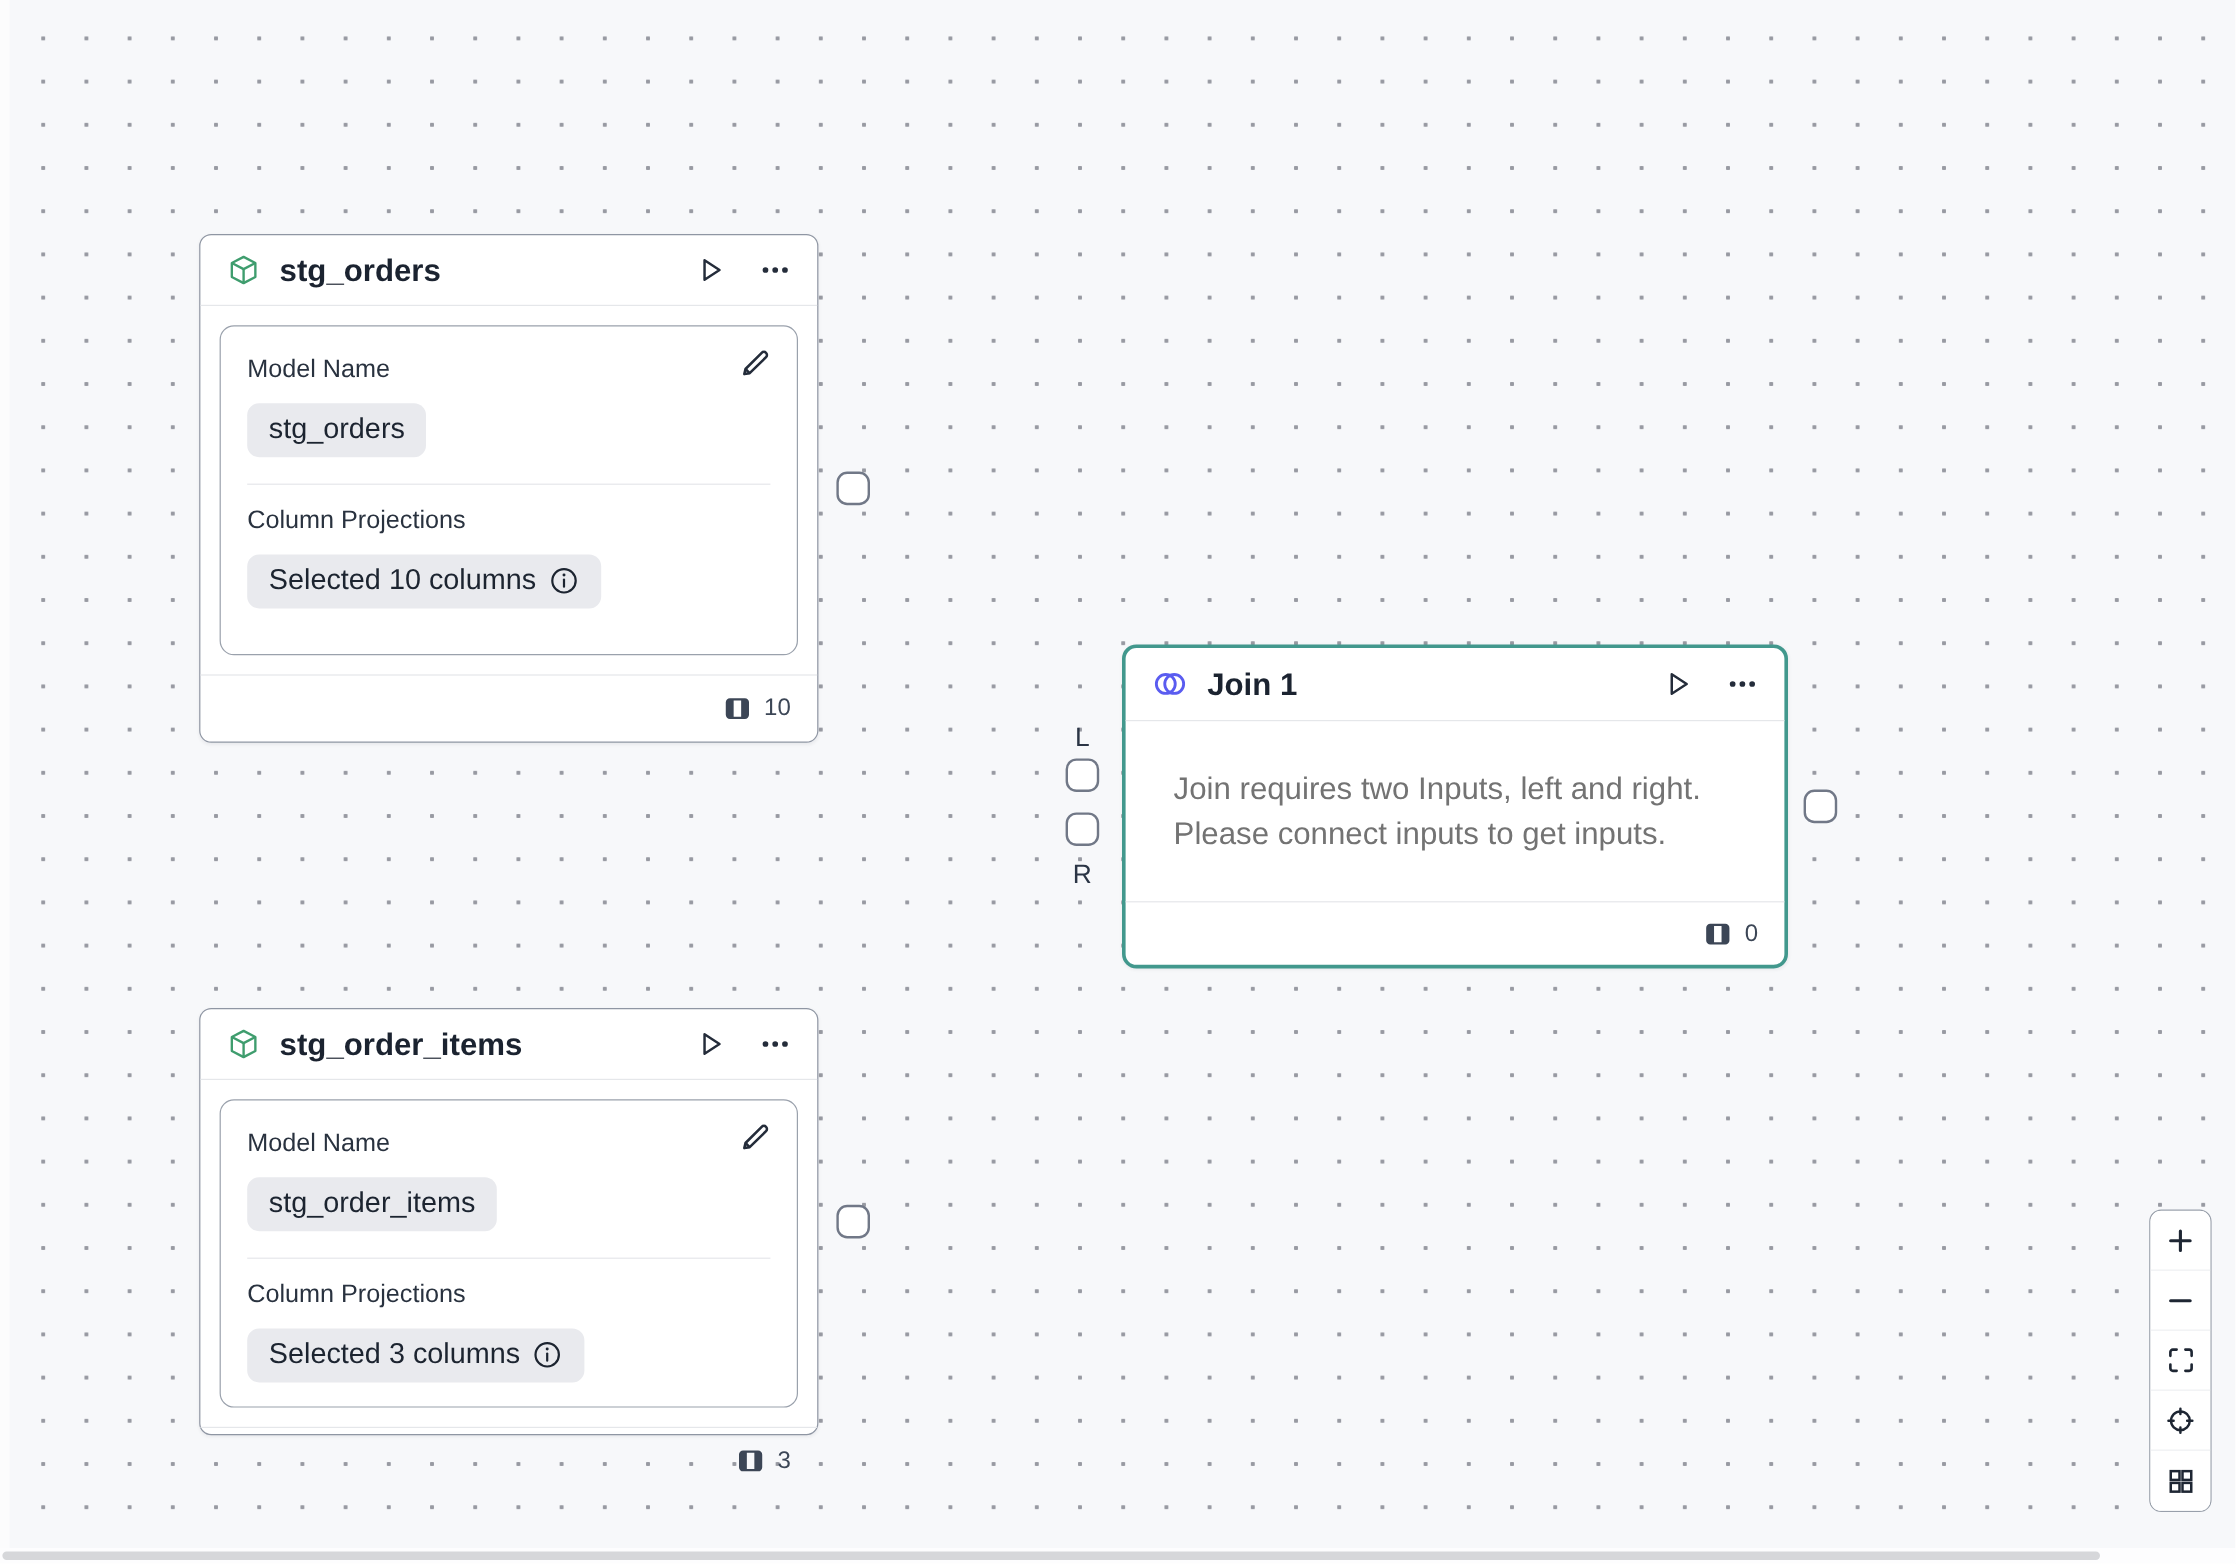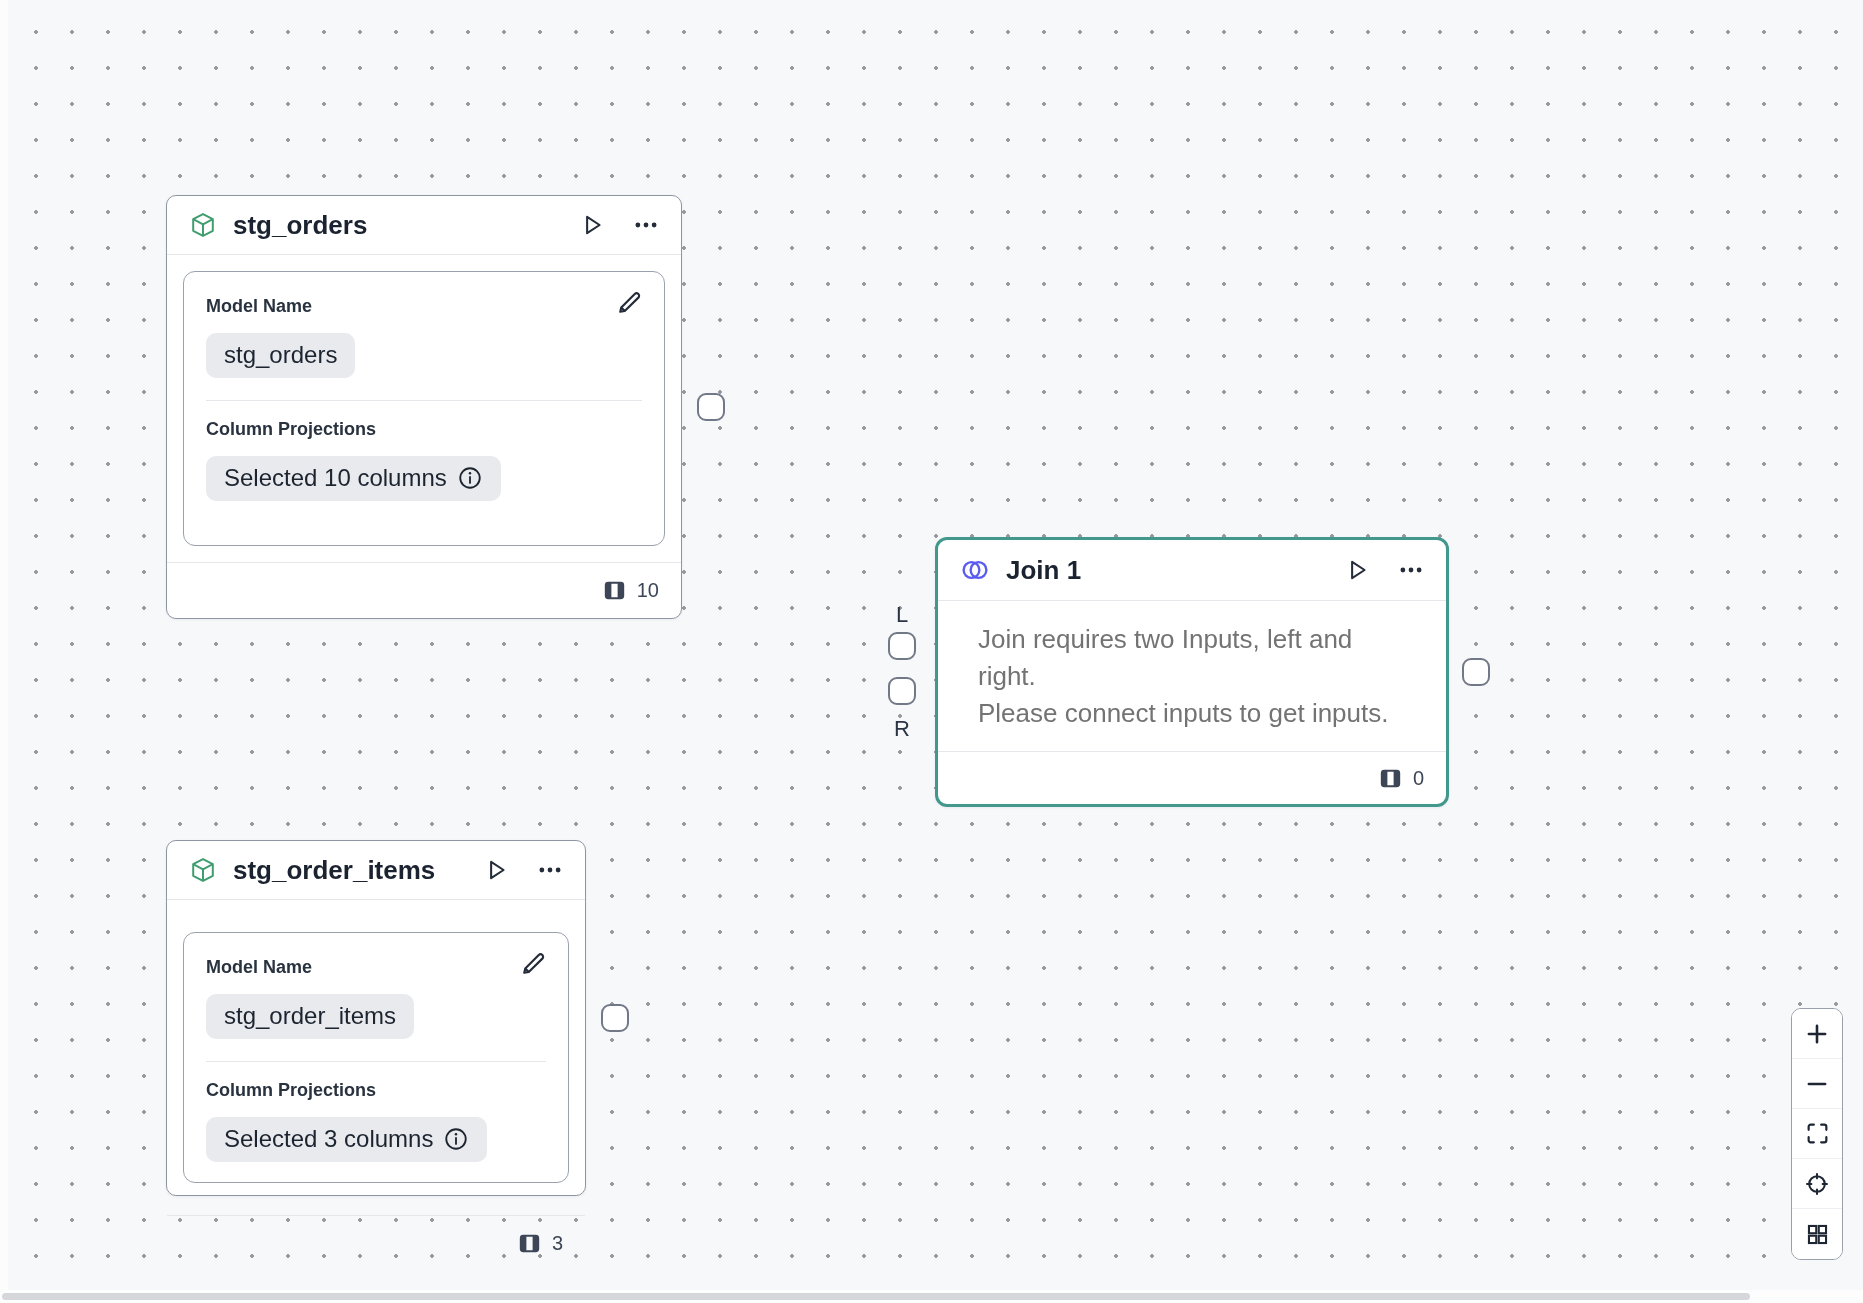--- a/index.html
+++ b/index.html
@@ -27,21 +27,21 @@
   }
   .node-header{height:58px;flex:0 0 auto;display:flex;align-items:center;gap:16px;
     padding:0 22px;border-bottom:1px solid #e5e7ea;}
   .node-title{font-size:26px;font-weight:600;color:#1b2330;white-space:nowrap;}
   .header-actions{margin-left:auto;display:flex;align-items:center;gap:28px;}
   .icon-btn{display:flex;align-items:center;justify-content:center;cursor:pointer;background:none;border:none;padding:0;}
 
   .node-body{flex:1 1 auto;padding:16px;box-sizing:border-box;}
   .inner-card{height:100%;box-sizing:border-box;border:1.5px solid #9aa1ac;border-radius:12px;
     padding:20px 22px;position:relative;}
-  .field-label{font-size:18px;font-weight:700;color:#29323f;margin:4px 0 16px;}
+  .field-label{font-size:21px;font-weight:400;color:#29323f;margin:4px 0 16px;}
   .chip{display:inline-flex;align-items:center;gap:10px;background:#e9eaee;border-radius:10px;
     padding:8px 18px;font-size:24px;color:#1c2430;line-height:1.2;}
   .card-divider{border:none;border-top:1px solid #e5e7ea;margin:22px 0 18px;}
   .pencil-btn{position:absolute;top:16px;right:20px;}
 
   .node-footer{flex:0 0 auto;border-top:1px solid #e5e7ea;display:flex;align-items:center;
     justify-content:flex-end;gap:10px;padding:0 22px;height:55px;color:#3c4656;font-size:20px;}
 
   
   .node.selected{border:3px solid #42988d;border-radius:12px;}
@@ -130,21 +130,21 @@
             <rect x="3.6" y="4.6" width="16.8" height="14.8" rx="2.4" fill="none" stroke="#3c4656" stroke-width="1.8"></rect>
             <path d="M5.8 4.6h3.2v14.8H5.8a2.2 2.2 0 0 1-2.2-2.2V6.8a2.2 2.2 0 0 1 2.2-2.2z" fill="#3c4656"></path>
             <path d="M15 4.6h3.2a2.2 2.2 0 0 1 2.2 2.2v10.4a2.2 2.2 0 0 1-2.2 2.2H15V4.6z" fill="#3c4656"></path>
           </svg>
         </span>
         <span>10</span>
       </div>
       <span class="port port-out"></span>
     </div>
 
-    <div class="node selected" style="left:935px;top:537px;width:514px;height:270px;">
+    <div class="node selected" style="left:935px;top:537px;width:555px;height:270px;">
       <div class="node-header" style="height:60px;">
         <span>
           <svg width="30" height="30" viewBox="0 0 24 24" fill="none" stroke="#5a5cf0" stroke-width="1.9">
             <circle cx="9.2" cy="12" r="6.3"></circle>
               <circle cx="14.8" cy="12" r="6.3"></circle>
           </svg>
         </span>
         <span class="node-title">Join 1</span>
         <span class="header-actions">
           <button class="icon-btn">
@@ -177,21 +177,21 @@
         </span>
         <span>0</span>
       </div>
       <span class="port-label port-label-l">L</span>
       <span class="port port-in-l"></span>
       <span class="port port-in-r"></span>
       <span class="port-label port-label-r">R</span>
       <span class="port port-out"></span>
     </div>
 
-    <div class="node" style="left:166px;top:840px;width:420px;height:356px;gap:16px;">
+    <div class="node" style="left:166px;top:840px;width:516px;height:356px;">
       <div class="node-header">
         <span>
           <svg width="28" height="28" viewBox="0 0 24 24" fill="none" stroke="#3f9d6e" stroke-width="1.7" stroke-linejoin="round">
             <path d="M12 2.6 20.4 7v10L12 21.4 3.6 17V7L12 2.6z"></path>
             <path d="M3.6 7 12 11.4 20.4 7"></path>
             <path d="M12 11.4V21.4"></path>
           </svg>
         </span>
         <span class="node-title">stg_order_items</span>
         <span class="header-actions">

